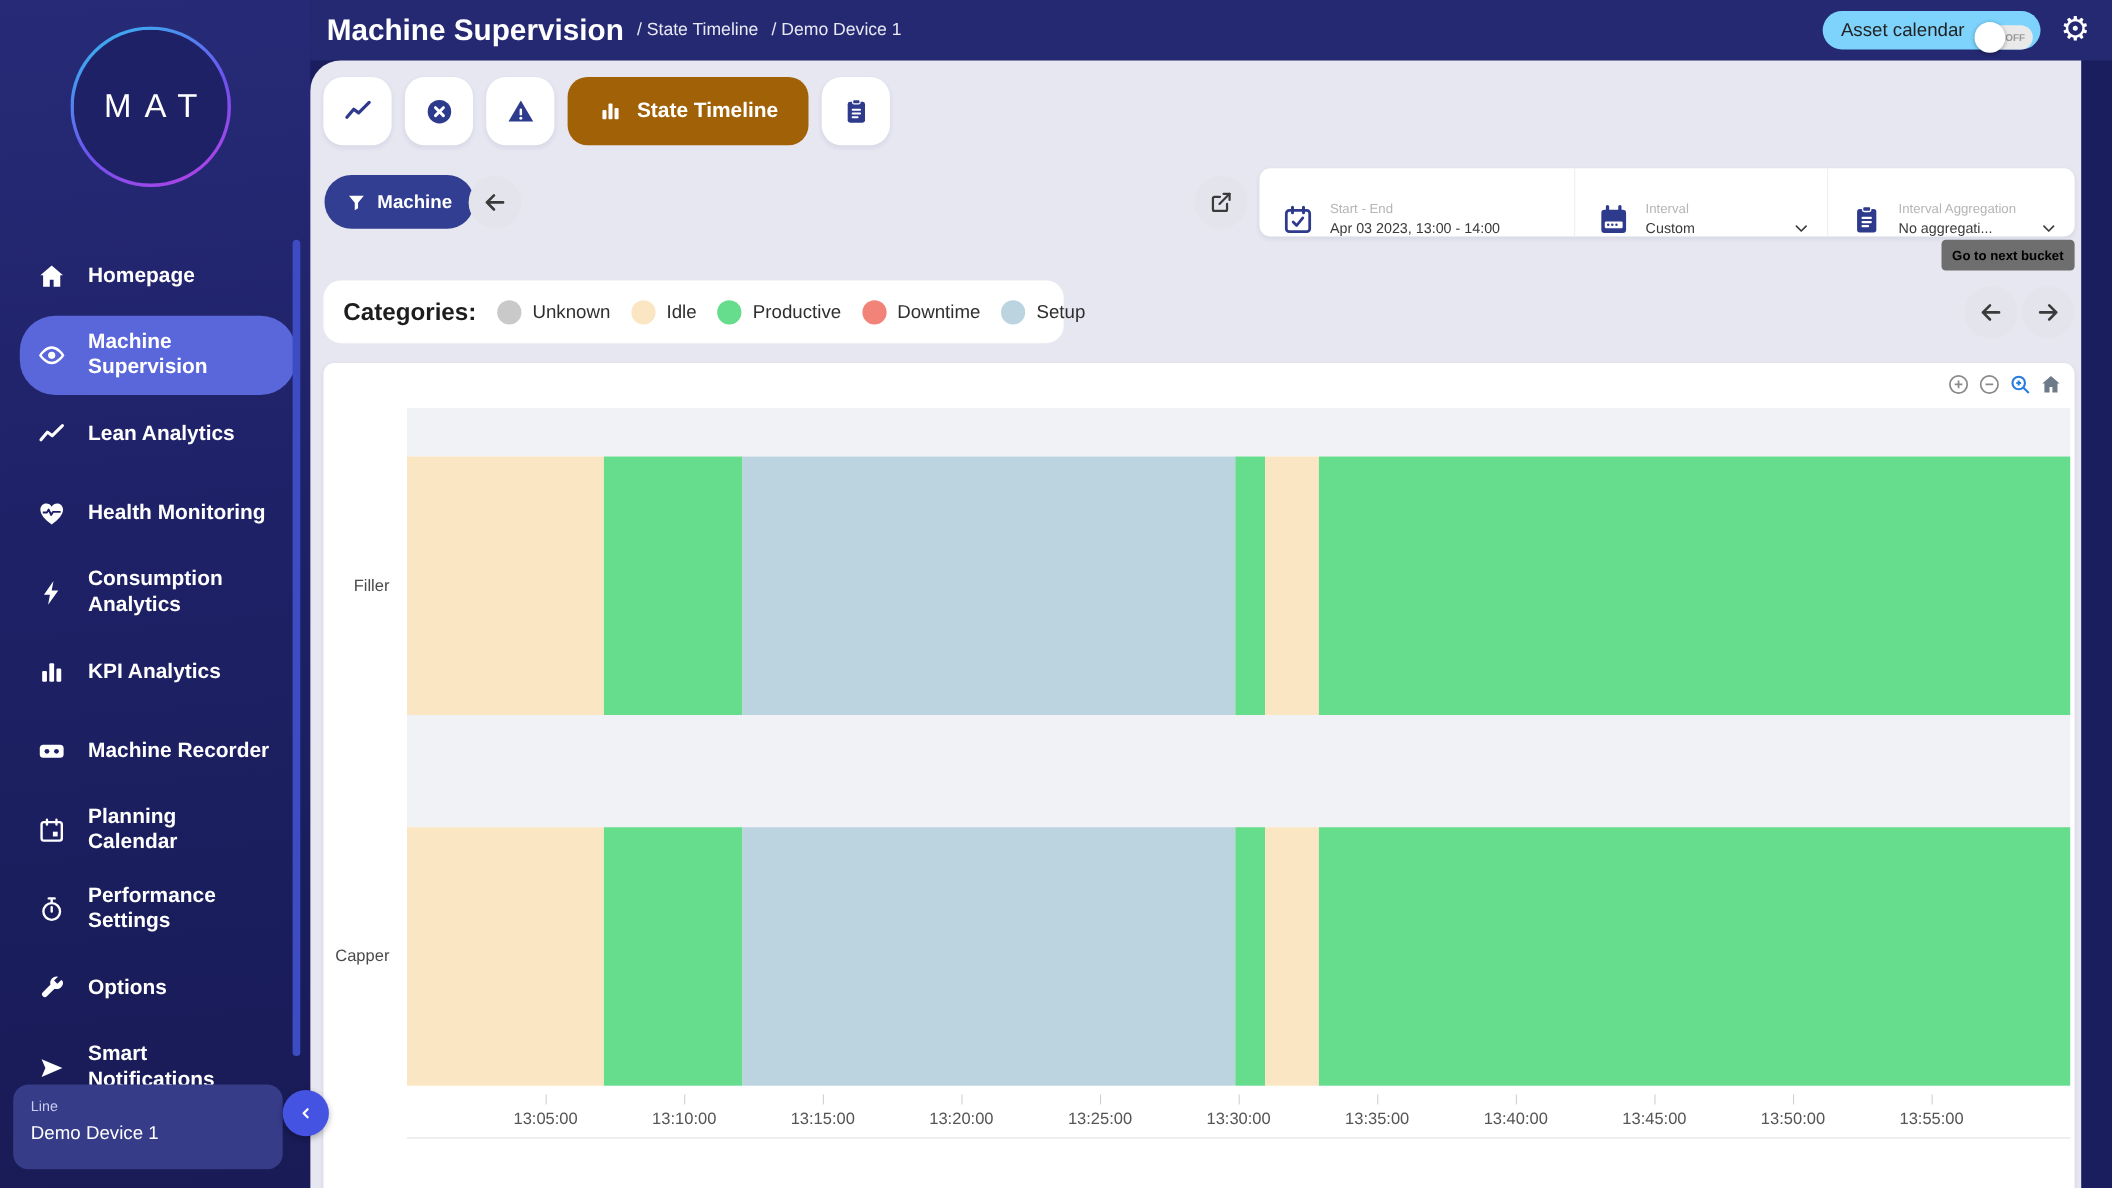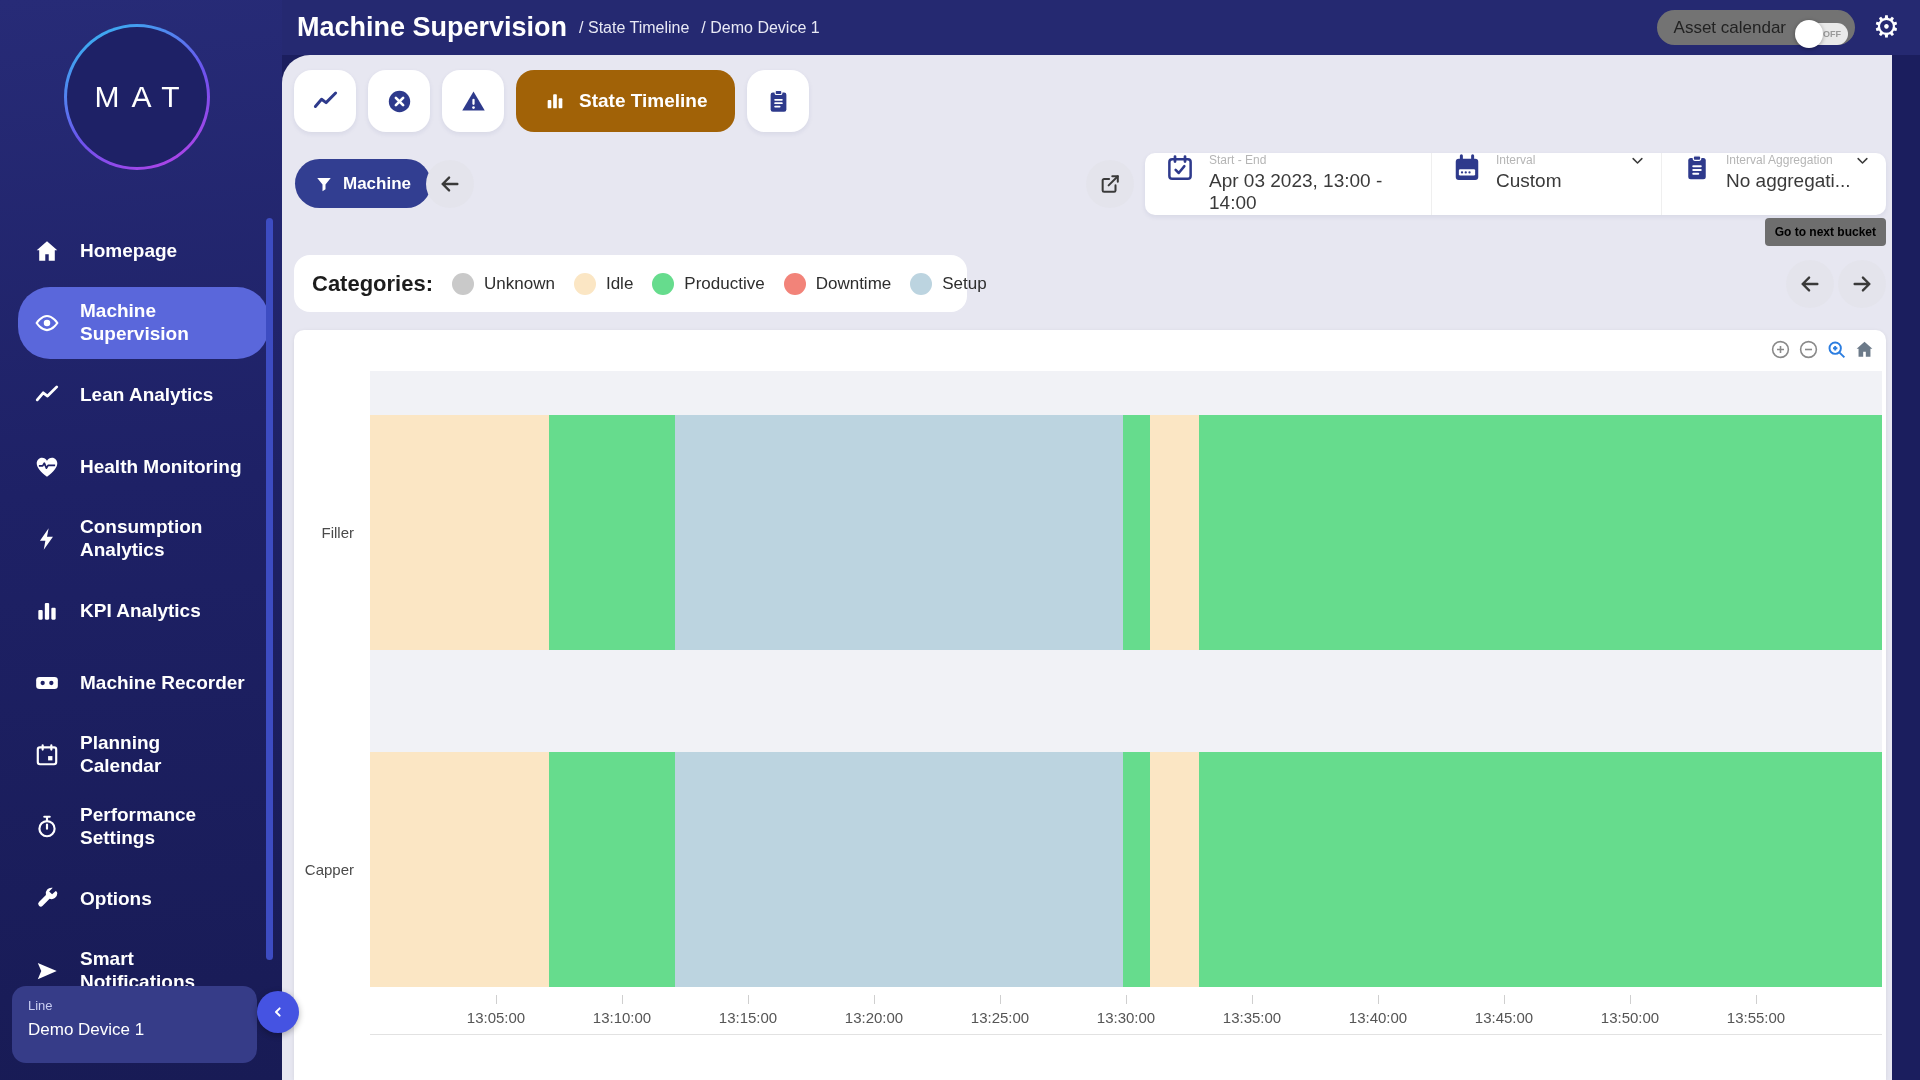--- a/index.html
+++ b/index.html
@@ -30,21 +30,21 @@
   .device-name { color:#fff; font-size:17px; margin-top:7px; }
   .collapse-btn { position:absolute; left:257px; top:991px; width:42px; height:42px; border-radius:50%;
     background:#4553E2; z-index:9; display:flex; align-items:center; justify-content:center;
     box-shadow:0 2px 6px rgba(0,0,0,.3); cursor:pointer; color:#fff; }
 
   
   .header { position:absolute; left:282px; top:0; width:1638px; height:55px; background:#252971;
     display:flex; align-items:center; padding-left:15px; }
   .page-title { color:#fff; font-size:27px; font-weight:bold; }
   .crumb { color:#E8E9F5; font-size:16px; margin-left:12px; }
-  .asset-pill { position:absolute; right:65px; top:10px; height:35px; border-radius:18px; background:#737373;
+  .asset-pill { position:absolute; right:65px; top:10px; height:35px; border-radius:18px; background:#7dd3fc;
     display:flex; align-items:center; gap:12px; padding:0 7px 0 17px; cursor:pointer; }
   .asset-label { font-size:17px; color:#222; }
   .toggle { position:relative; width:50px; height:22px; border-radius:11px; background:#E9E9E9;margin-top:12px; }
   .toggle-knob { position:absolute; left:-3px; top:-3px; width:28px; height:28px; border-radius:50%;
     background:#fff; box-shadow:0 1px 4px rgba(0,0,0,.35); }
   .toggle-state { position:absolute; right:7px; top:6px; font-size:9px; font-weight:bold; color:#9A9A9A; }
   .gear { position:absolute; right:20px; top:8px; color:#fff; font-size:30px; line-height:38px; cursor:pointer; }
 
   
   .content { position:absolute; left:282px; top:55px; width:1610px; height:1025px;
@@ -65,27 +65,27 @@
   .circle-btn { position:absolute; width:48px; height:48px; border-radius:50%; background:#E4E4EC;
     display:flex; align-items:center; justify-content:center; color:#3A3A3A; cursor:pointer; }
   .circle-btn svg { width:22px; height:22px; }
   .back-btn { left:144px; top:105px; }
   .external-btn { left:804px; top:105px; }
   .prev-btn { left:1504px; top:205px; }
   .next-btn { left:1556px; top:205px; }
 
   .controls-panel { position:absolute; left:863px; top:98px; width:741px; height:62px; background:#fff;
     border-radius:10px; box-shadow:0 2px 5px rgba(30,33,103,.08); display:flex; }
-  .ctrl-sec { display:flex; align-items:flex-start; padding-left:20px; position:relative; }
+  .ctrl-sec { display:flex; align-items:flex-end; padding-left:20px; position:relative; }
   .ctrl-sec.bordered { border-right:1px solid #EFEFEF; }
   .ctrl-icon { width:30px; height:30px; color:#2E3A8C; margin-right:14px; flex:0 0 30px; }
   .ctrl-icon svg { width:30px; height:30px; }
   .ctrl-texts { display:flex; flex-direction:column; gap:3px; }
   .ctrl-label { font-size:12px; color:#B5B5B5; }
-  .ctrl-value { font-size:19px; color:#3A3A3A; }
+  .ctrl-value { font-size:13px; color:#3A3A3A; }
   .ctrl-chevron { color:#3A3A3A; margin-left:auto; margin-right:16px; }
   .sec-1 { width:287px; } .sec-2 { width:230px; } .sec-3 { width:224px; }
 
   .bucket-tooltip { position:absolute; right:6px; top:163px; background:#6E6E6E; color:#000000;
     font-size:12px; font-weight:bold; padding:7px 10px; border-radius:4px; z-index:20; }
 
   .legend { position:absolute; left:12px; top:200px; width:673px; height:57px; background:#fff;
     border-radius:16px; display:flex; align-items:center; padding:0 18px; gap:19px; }
   .legend-title { font-size:22px; font-weight:bold; color:#1D1D1D; }
   .legend-item { display:flex; align-items:center; gap:10px; }

